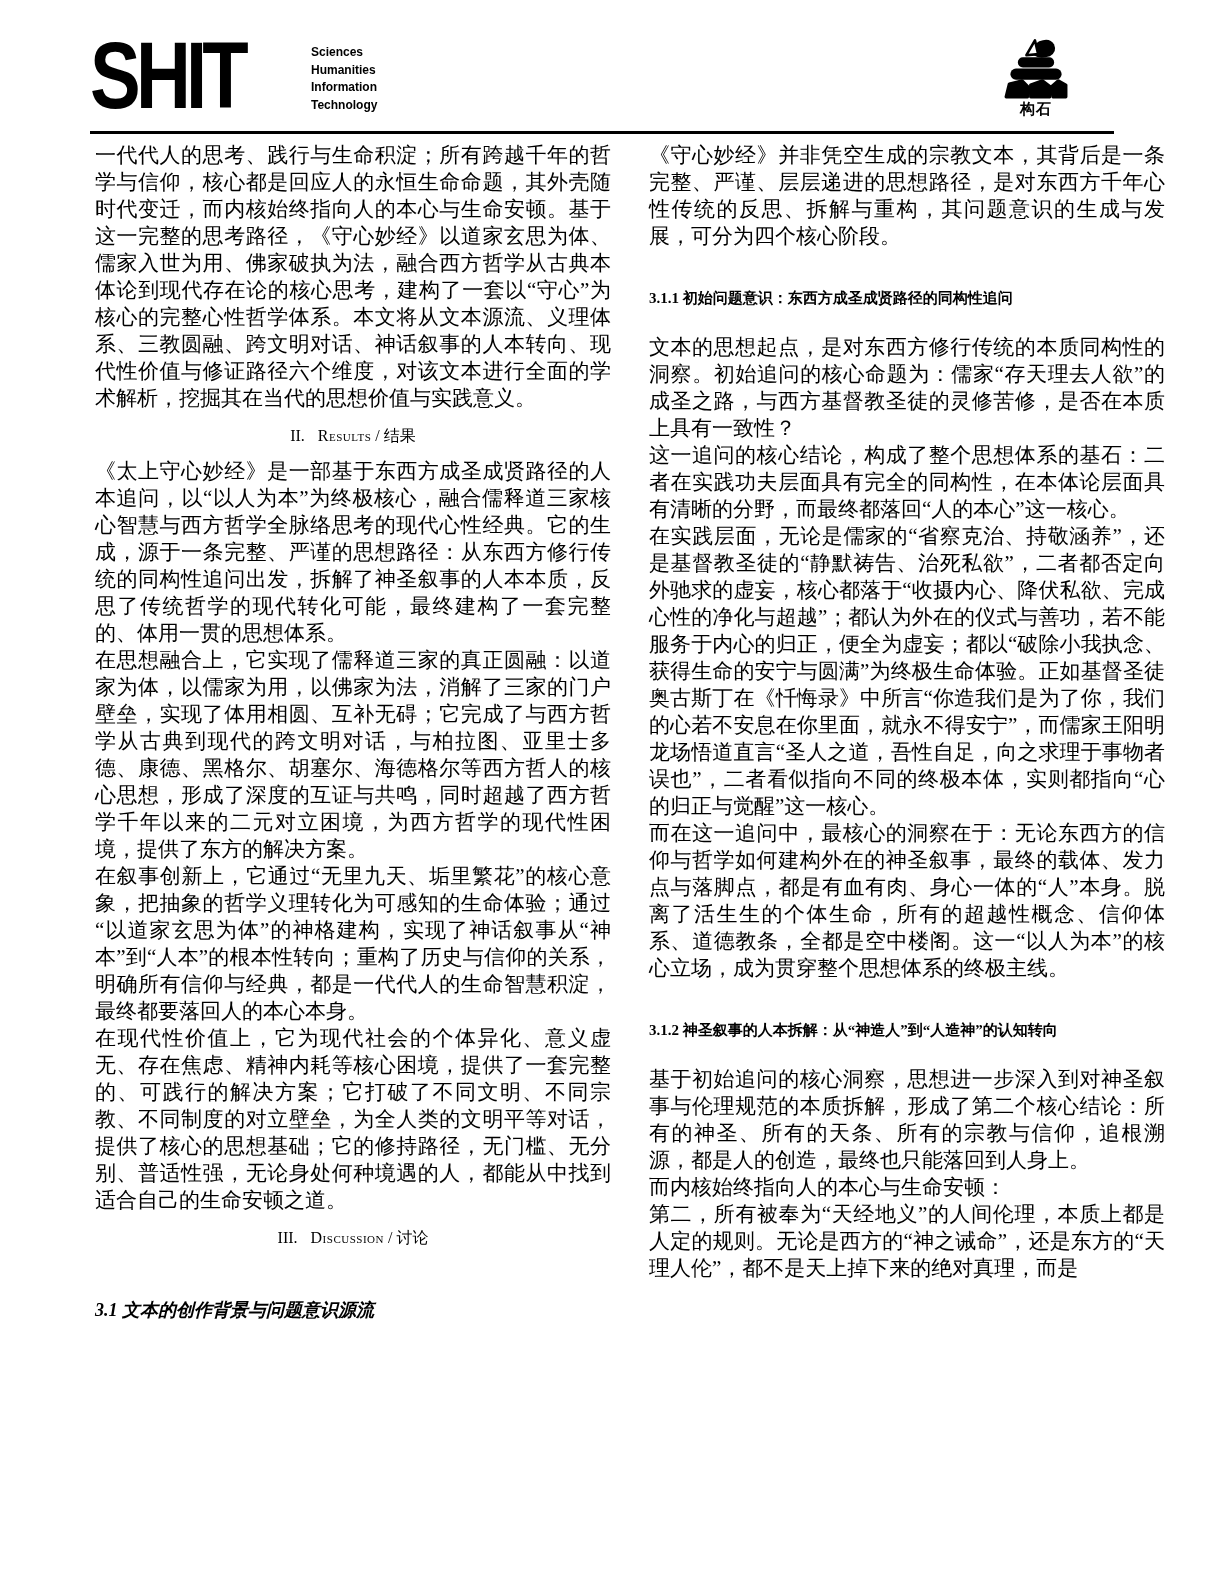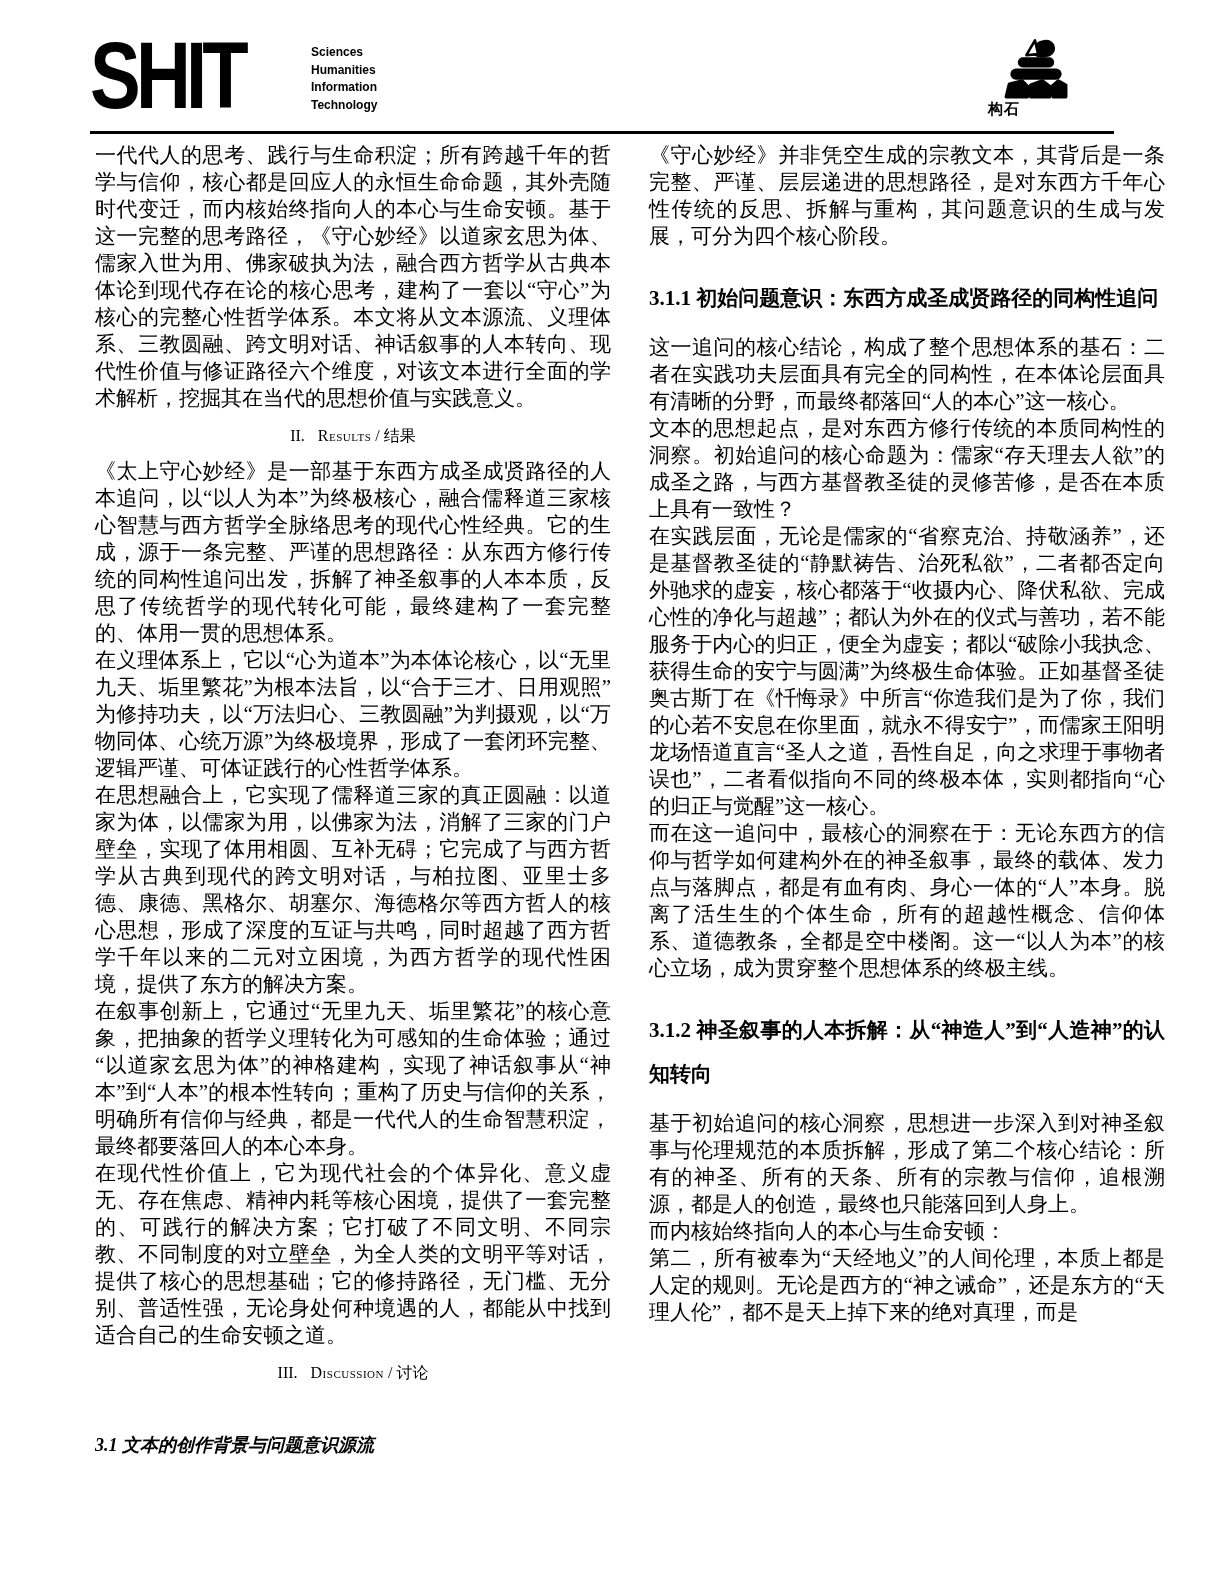--- a/index.html
+++ b/index.html
@@ -10,41 +10,41 @@
     position:absolute;left:90px;top:28px;
     font-family:"Liberation Sans","DejaVu Sans",sans-serif;
     font-weight:700;font-size:95px;line-height:95px;letter-spacing:-6px;
     transform:scaleX(.8);transform-origin:left top;
   }
   .tagline{
     position:absolute;left:311px;top:44px;
     font-family:"Liberation Sans","DejaVu Sans",sans-serif;
     font-weight:700;font-size:12px;line-height:17.5px;
   }
-  .org{position:absolute;left:988px;top:36px;width:96px;text-align:left;}
+  .org{position:absolute;left:988px;top:36px;width:96px;text-align:center;}
   .cairn{width:70px;height:64px;display:block;margin:0 auto;}
   .org-label{
     font-family:"Liberation Sans","DejaVu Sans",sans-serif;
     font-weight:700;font-size:15px;margin-top:0;letter-spacing:1px;
   }
   .rule{position:absolute;left:90px;top:131px;width:1024px;height:3px;background:#000;}
 
   
   .columns{
     position:absolute;left:95px;top:142px;width:1070px;
     display:flex;gap:38px;
     font-family:"Liberation Serif","DejaVu Serif",serif;
     font-size:21px;line-height:27px;
   }
   .col{width:524px;}
   .bp{margin:0;text-align:justify;}
   .sec{font-size:16px;font-weight:400;text-align:center;margin:10px 0 9px;line-height:27px;}
   .sec-num{margin-right:13px;}
   .sec-en{font-variant:small-caps;letter-spacing:.5px;}
-  .hb{font-size:21px;font-weight:700;line-height:44px;margin:26px 0 14px;text-align:justify;}
+  .hb{font-size:15px;font-weight:700;line-height:44px;margin:26px 0 14px;text-align:justify;}
   .hi{font-size:18px;font-weight:700;font-style:italic;margin:46px 0 8px;line-height:27px;}
   h2,h3{font-family:inherit;}
 </style>
 </head>
 <body>
 
 <div class="page">
 
   <header>
     <div class="logo">SHIT</div>
@@ -72,32 +72,31 @@
       <div class="org-label">构石</div>
     </div>
     <div class="rule"></div>
   </header>
 
   <main class="columns">
     <section class="col">
         <p class="bp">一代代人的思考、践行与生命积淀；所有跨越千年的哲学与信仰，核心都是回应人的永恒生命命题，其外壳随时代变迁，而内核始终指向人的本心与生命安顿。基于这一完整的思考路径，《守心妙经》以道家玄思为体、儒家入世为用、佛家破执为法，融合西方哲学从古典本体论到现代存在论的核心思考，建构了一套以“守心”为核心的完整心性哲学体系。本文将从文本源流、义理体系、三教圆融、跨文明对话、神话叙事的人本转向、现代性价值与修证路径六个维度，对该文本进行全面的学术解析，挖掘其在当代的思想价值与实践意义。</p>
         <h2 class="sec"><span class="sec-num">II.</span><span class="sec-en">Results</span><span> / 结果</span></h2>
         <p class="bp">《太上守心妙经》是一部基于东西方成圣成贤路径的人本追问，以“以人为本”为终极核心，融合儒释道三家核心智慧与西方哲学全脉络思考的现代心性经典。它的生成，源于一条完整、严谨的思想路径：从东西方修行传统的同构性追问出发，拆解了神圣叙事的人本本质，反思了传统哲学的现代转化可能，最终建构了一套完整的、体用一贯的思想体系。</p>
-        <p class="bp">在义理体系上，它以“心为道本”为本体论核心，以“无里九天、垢里繁花”为根本法旨，以“合于三才、日用观照”为修持功夫，以“万法归心、三教圆融”为判摄观，以“万物同体、心统万源”为终极境界，形成了一套闭环完整、逻辑严谨、可体证践行的心性哲学体系。</p>
         <p class="bp">在思想融合上，它实现了儒释道三家的真正圆融：以道家为体，以儒家为用，以佛家为法，消解了三家的门户壁垒，实现了体用相圆、互补无碍；它完成了与西方哲学从古典到现代的跨文明对话，与柏拉图、亚里士多德、康德、黑格尔、胡塞尔、海德格尔等西方哲人的核心思想，形成了深度的互证与共鸣，同时超越了西方哲学千年以来的二元对立困境，为西方哲学的现代性困境，提供了东方的解决方案。</p>
         <p class="bp">在叙事创新上，它通过“无里九天、垢里繁花”的核心意象，把抽象的哲学义理转化为可感知的生命体验；通过“以道家玄思为体”的神格建构，实现了神话叙事从“神本”到“人本”的根本性转向；重构了历史与信仰的关系，明确所有信仰与经典，都是一代代人的生命智慧积淀，最终都要落回人的本心本身。</p>
         <p class="bp">在现代性价值上，它为现代社会的个体异化、意义虚无、存在焦虑、精神内耗等核心困境，提供了一套完整的、可践行的解决方案；它打破了不同文明、不同宗教、不同制度的对立壁垒，为全人类的文明平等对话，提供了核心的思想基础；它的修持路径，无门槛、无分别、普适性强，无论身处何种境遇的人，都能从中找到适合自己的生命安顿之道。</p>
         <h2 class="sec"><span class="sec-num">III.</span><span class="sec-en">Discussion</span><span> / 讨论</span></h2>
         <h3 class="hi">3.1 文本的创作背景与问题意识源流</h3>
       </section>
     <section class="col">
         <p class="bp">《守心妙经》并非凭空生成的宗教文本，其背后是一条完整、严谨、层层递进的思想路径，是对东西方千年心性传统的反思、拆解与重构，其问题意识的生成与发展，可分为四个核心阶段。</p>
         <h3 class="hb">3.1.1 初始问题意识：东西方成圣成贤路径的同构性追问</h3>
+        <p class="bp">文本的思想起点，是对东西方修行传统的本质同构性的洞察。初始追问的核心命题为：儒家“存天理去人欲”的成圣之路，与西方基督教圣徒的灵修苦修，是否在本质上具有一致性？</p>
         <p class="bp">这一追问的核心结论，构成了整个思想体系的基石：二者在实践功夫层面具有完全的同构性，在本体论层面具有清晰的分野，而最终都落回“人的本心”这一核心。</p>
-        <p class="bp">文本的思想起点，是对东西方修行传统的本质同构性的洞察。初始追问的核心命题为：儒家“存天理去人欲”的成圣之路，与西方基督教圣徒的灵修苦修，是否在本质上具有一致性？</p>
         <p class="bp">在实践层面，无论是儒家的“省察克治、持敬涵养”，还是基督教圣徒的“静默祷告、治死私欲”，二者都否定向外驰求的虚妄，核心都落于“收摄内心、降伏私欲、完成心性的净化与超越”；都认为外在的仪式与善功，若不能服务于内心的归正，便全为虚妄；都以“破除小我执念、获得生命的安宁与圆满”为终极生命体验。正如基督圣徒奥古斯丁在《忏悔录》中所言“你造我们是为了你，我们的心若不安息在你里面，就永不得安宁”，而儒家王阳明龙场悟道直言“圣人之道，吾性自足，向之求理于事物者误也”，二者看似指向不同的终极本体，实则都指向“心的归正与觉醒”这一核心。</p>
         <p class="bp">而在这一追问中，最核心的洞察在于：无论东西方的信仰与哲学如何建构外在的神圣叙事，最终的载体、发力点与落脚点，都是有血有肉、身心一体的“人”本身。脱离了活生生的个体生命，所有的超越性概念、信仰体系、道德教条，全都是空中楼阁。这一“以人为本”的核心立场，成为贯穿整个思想体系的终极主线。</p>
         <h3 class="hb">3.1.2 神圣叙事的人本拆解：从“神造人”到“人造神”的认知转向</h3>
         <p class="bp">基于初始追问的核心洞察，思想进一步深入到对神圣叙事与伦理规范的本质拆解，形成了第二个核心结论：所有的神圣、所有的天条、所有的宗教与信仰，追根溯源，都是人的创造，最终也只能落回到人身上。</p>
         <p class="bp">而内核始终指向人的本心与生命安顿：</p>
         <p class="bp">第二，所有被奉为“天经地义”的人间伦理，本质上都是人定的规则。无论是西方的“神之诫命”，还是东方的“天理人伦”，都不是天上掉下来的绝对真理，而是</p>
       </section>
   </main>
 
 </div>

